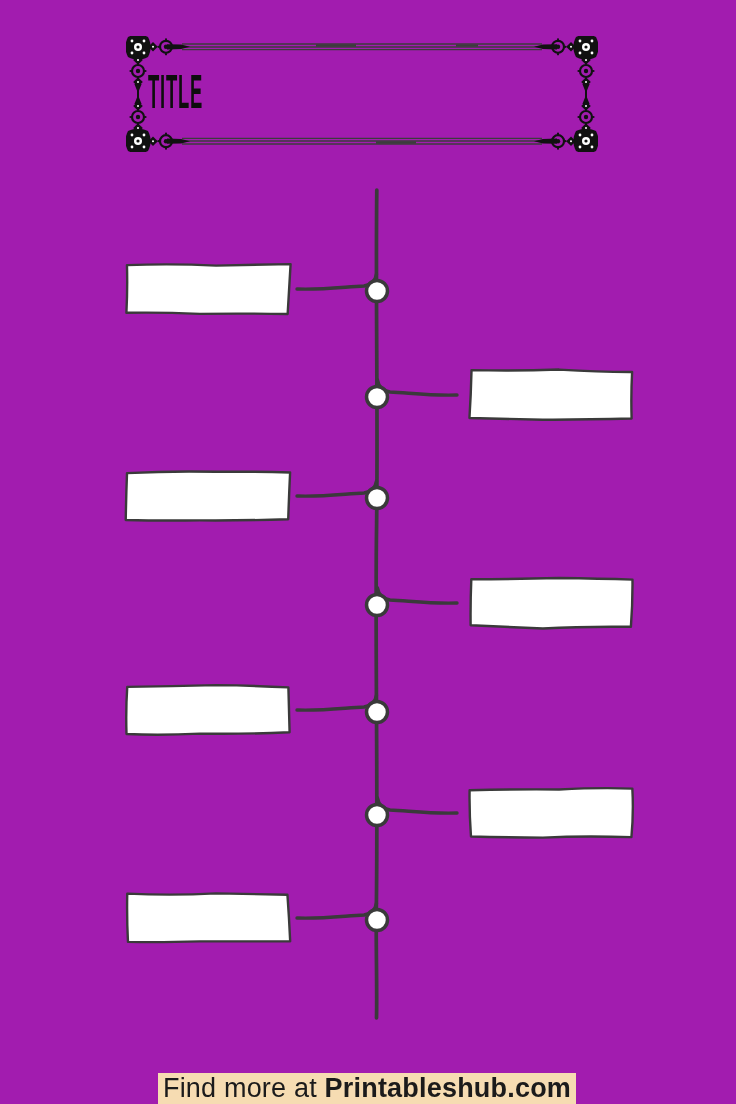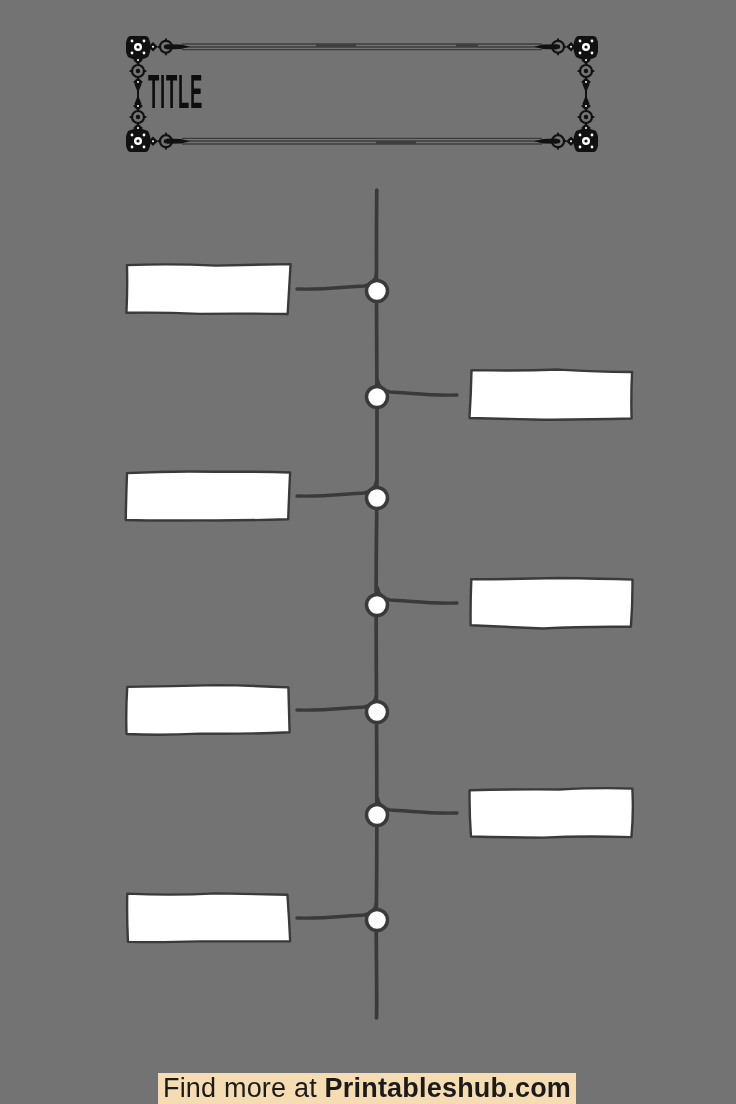--- a/index.html
+++ b/index.html
@@ -49,21 +49,21 @@
     white-space:nowrap;
     letter-spacing:0.2px;
   }
   .footer-text .brand{
     font-weight:700;
   }
 </style>
 </head>
 <body>
 
-<div class="page" style="background: #737373;">
+<div class="page" style="background: #a21caf;">
 
   <svg class="title-frame-svg" viewBox="0 0 472 116">
     <defs>
       <g id="med">
         <circle r="6" fill="none" stroke="#111" stroke-width="2.2"></circle>
         <circle r="2.2" fill="#111"></circle>
         <circle cx="0" cy="-7.5" r="1.1" fill="#111"></circle>
         <circle cx="0" cy="7.5" r="1.1" fill="#111"></circle>
         <circle cx="-7.5" cy="0" r="1.1" fill="#111"></circle>
         <circle cx="7.5" cy="0" r="1.1" fill="#111"></circle>

